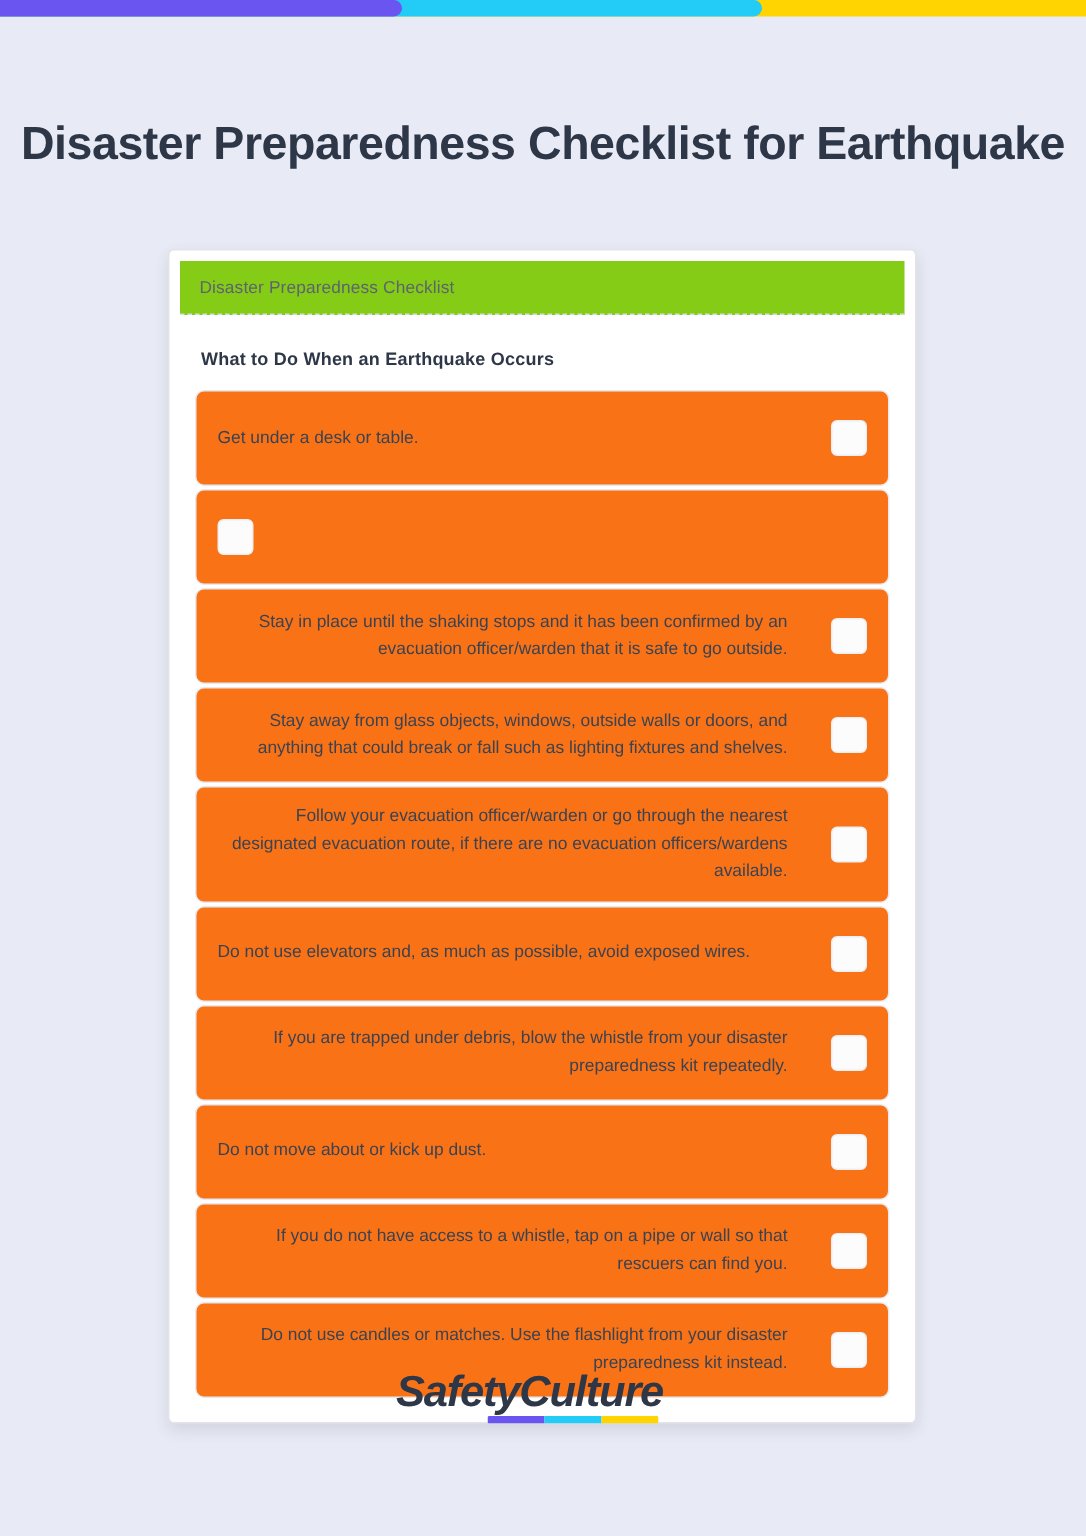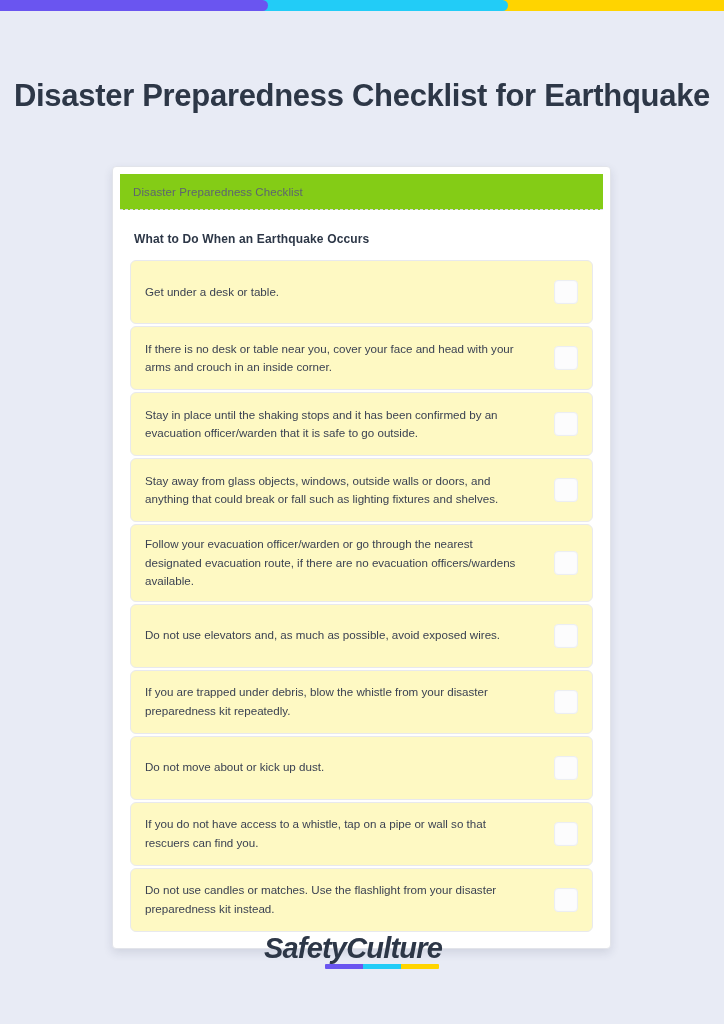--- a/index.html
+++ b/index.html
@@ -93,23 +93,24 @@
     flex-direction: column;
     gap: 2px;
   }
   .check-row {
     display: flex;
     align-items: center;
     justify-content: space-between;
     min-height: 64px;
     border: 1px solid #e8e9ee;
     border-radius: 6px;
-    background: #fef9c3;
+    background: #f97316;
     padding: 10px 14px 10px 14px;
     box-sizing: border-box;
+    text-align: right;
   }
   .check-label {
     font-size: 11.6px;
     line-height: 18.5px;
     color: #3b4252;
     max-width: 380px;
     padding-right: 10px;
   }
   .check-box {
     width: 22px;
@@ -117,21 +118,21 @@
     min-width: 22px;
     border: 1px solid #eceef2;
     border-radius: 4px;
     background: #fcfcfd;
     box-shadow: inset 0 0 0 1px #fafbfc;
   }
 
   
   .logo {
     position: absolute;
-    top: 932px;
+    top: 912px;
     left: 0;
     width: 706px;
     text-align: center;
   }
   .logo-wrap {
     display: inline-block;
     position: relative;
   }
   .logo-text {
     font-size: 29px;
@@ -176,21 +177,20 @@
 
   <div class="doc-body">
     <div class="section-title">What to Do When an Earthquake Occurs</div>
 
     <div class="checklist" id="checklist">
         <div class="check-row">
           <div class="check-label">Get under a desk or table.</div>
           <div class="check-box"></div>
         </div>
         <div class="check-row">
-          <div class="check-label">If there is no desk or table near you, cover your face and head with your arms and crouch in an inside corner.</div>
           <div class="check-box"></div>
         </div>
         <div class="check-row">
           <div class="check-label">Stay in place until the shaking stops and it has been confirmed by an evacuation officer/warden that it is safe to go outside.</div>
           <div class="check-box"></div>
         </div>
         <div class="check-row">
           <div class="check-label">Stay away from glass objects, windows, outside walls or doors, and anything that could break or fall such as lighting fixtures and shelves.</div>
           <div class="check-box"></div>
         </div>

